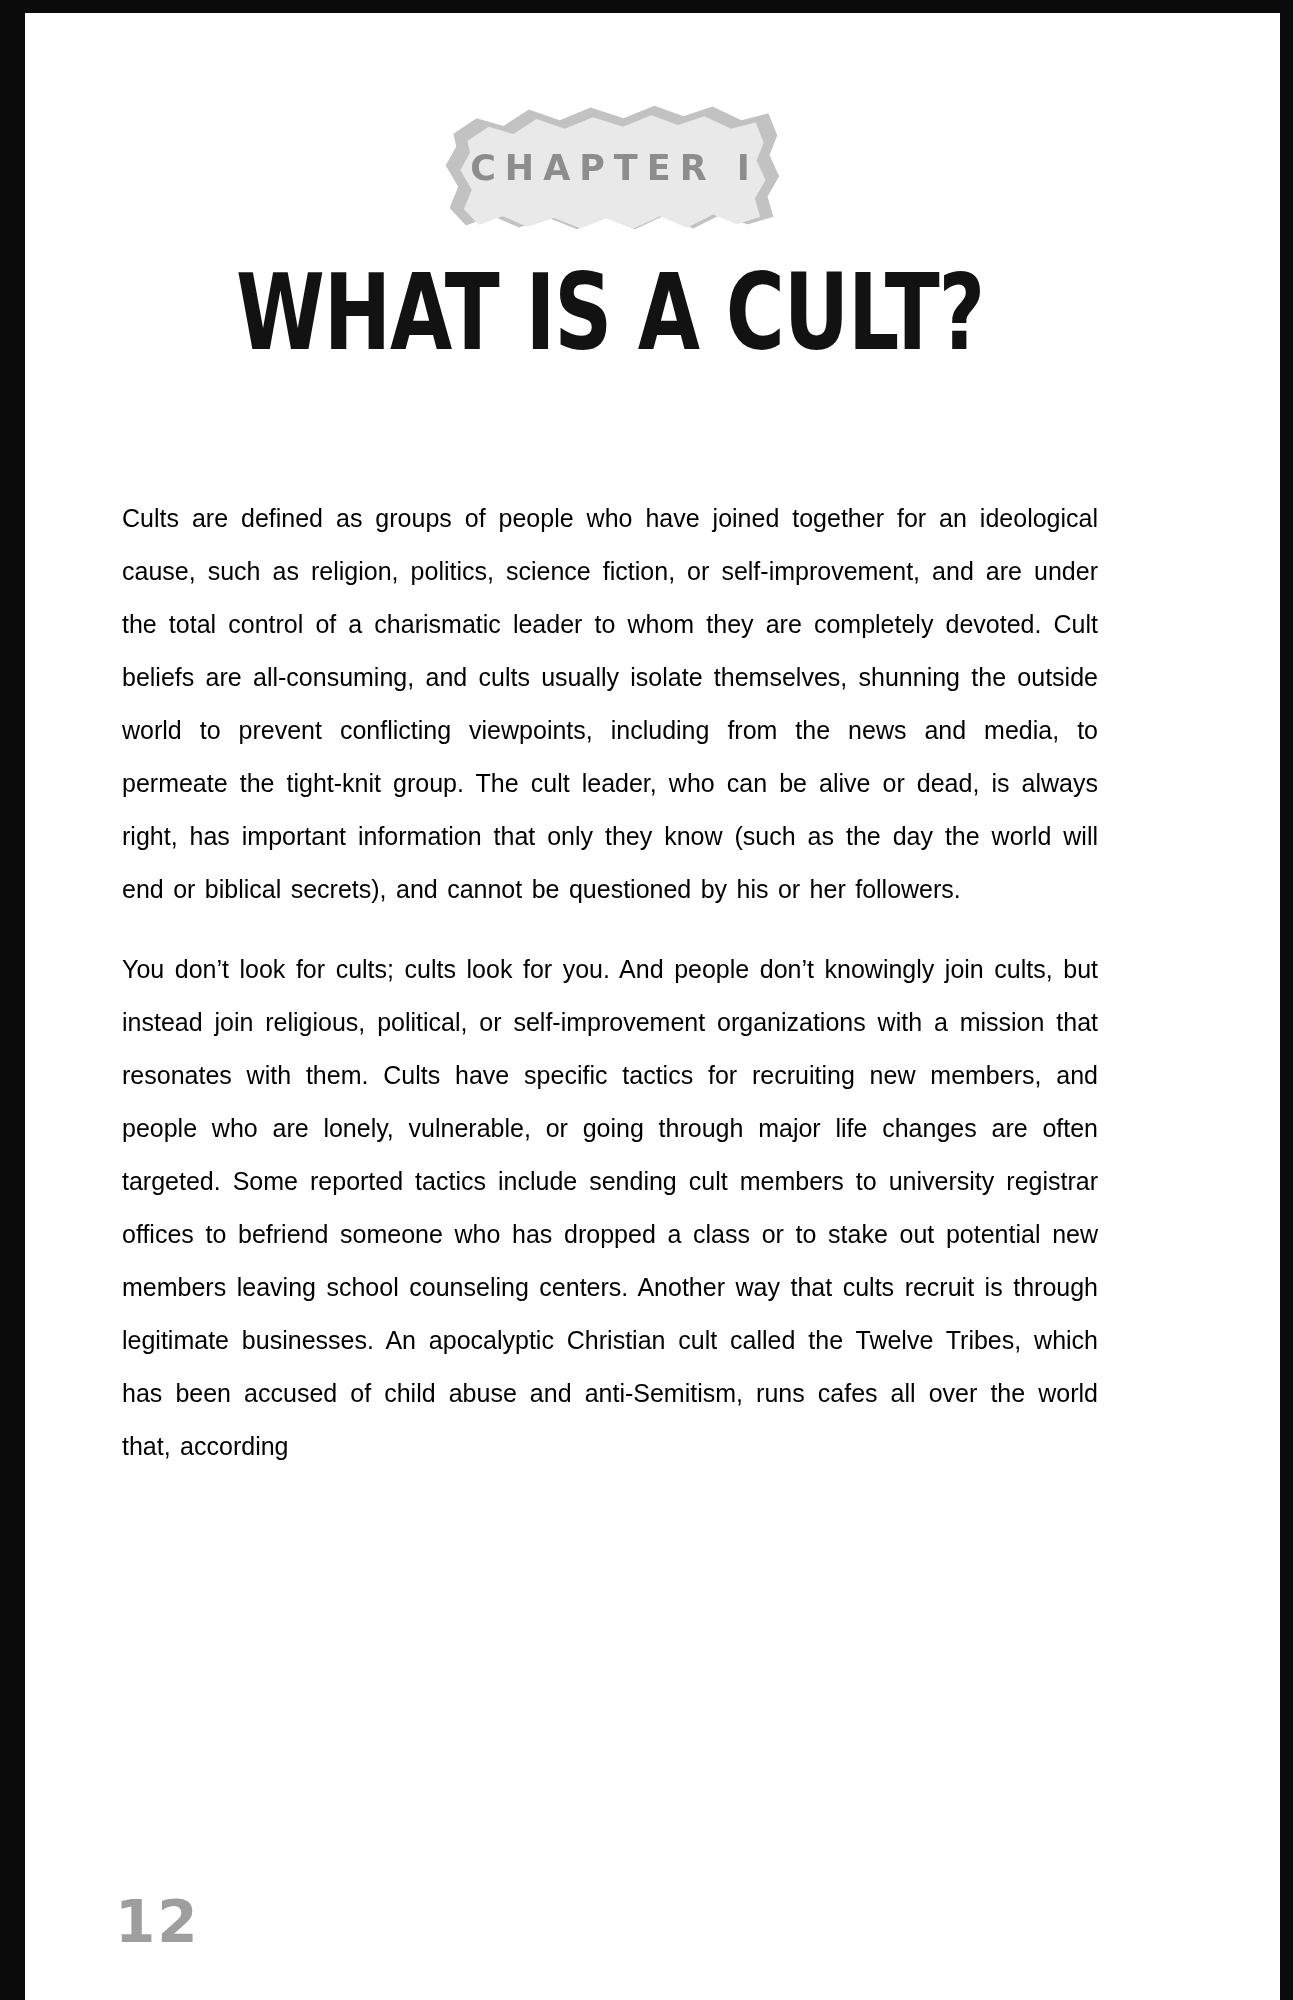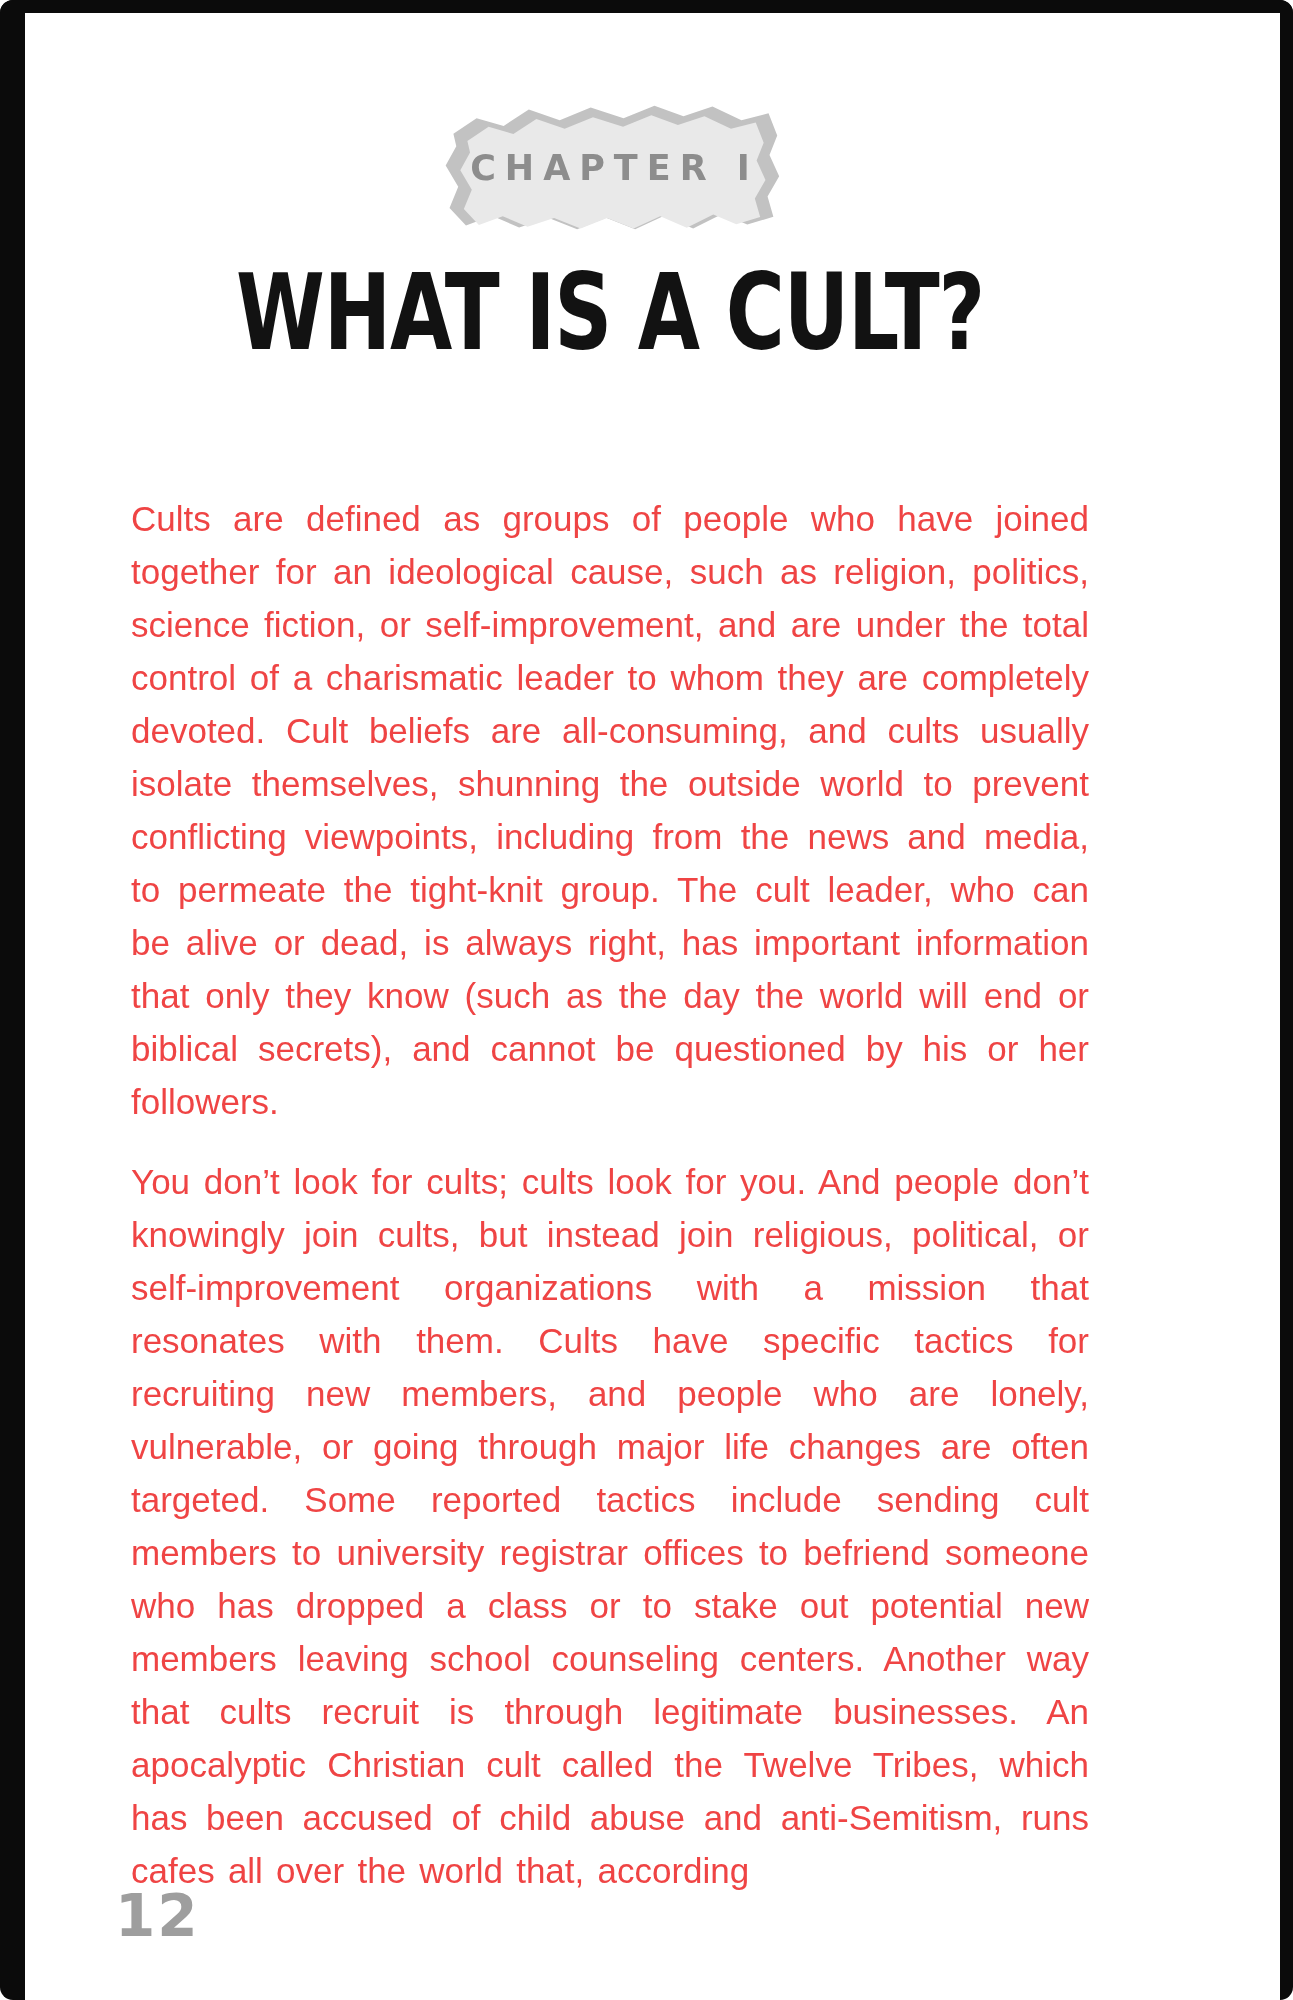--- a/index.html
+++ b/index.html
@@ -7,21 +7,20 @@
     padding: 0;
     background: #ffffff;
   }
   .page {
     position: relative;
     width: 1293px;
     height: 2000px;
     background: #ffffff;
     overflow: hidden;
     font-family: "Liberation Sans", sans-serif;
-    border-radius: 13px;
   }
   
   .edge { position: absolute; background: #0b0b0b; }
   .edge-top { top: 0; left: 0; width: 100%; height: 13px; }
   .edge-left { top: 0; left: 0; width: 25px; height: 100%; }
   .edge-right { top: 0; right: 0; width: 13px; height: 100%; }
 
   .content {
     position: absolute;
     left: 115px;
@@ -66,39 +65,39 @@
     line-height: 115px;
     letter-spacing: -0.015em;
     color: #121212;
     white-space: nowrap;
     transform: scaleX(0.76);
     transform-origin: 50% 50%;
   }
 
   
   .body-paragraph {
-    margin: 16px;
-    font-size: 35px;
+    margin: 7px;
+    font-size: 25px;
     line-height: 53px;
-    color: #ef4444;
+    color: #000000;
     text-align: justify;
     word-spacing: 0.10em;
   }
   .body-paragraph.first {
     margin-top: 122px;
   }
   .body-paragraph + .body-paragraph {
     margin-top: 27px;
   }
 
   
   .footer {
     position: absolute;
     left: 115px;
-    bottom: 55px;
+    bottom: 49px;
     display: flex;
     align-items: baseline;
     gap: 50px;
   }
   .page-number {
     font-family: "DejaVu Sans", sans-serif;
     font-weight: bold;
     font-size: 58px;
     letter-spacing: 2px;
     color: #9e9e9e;

